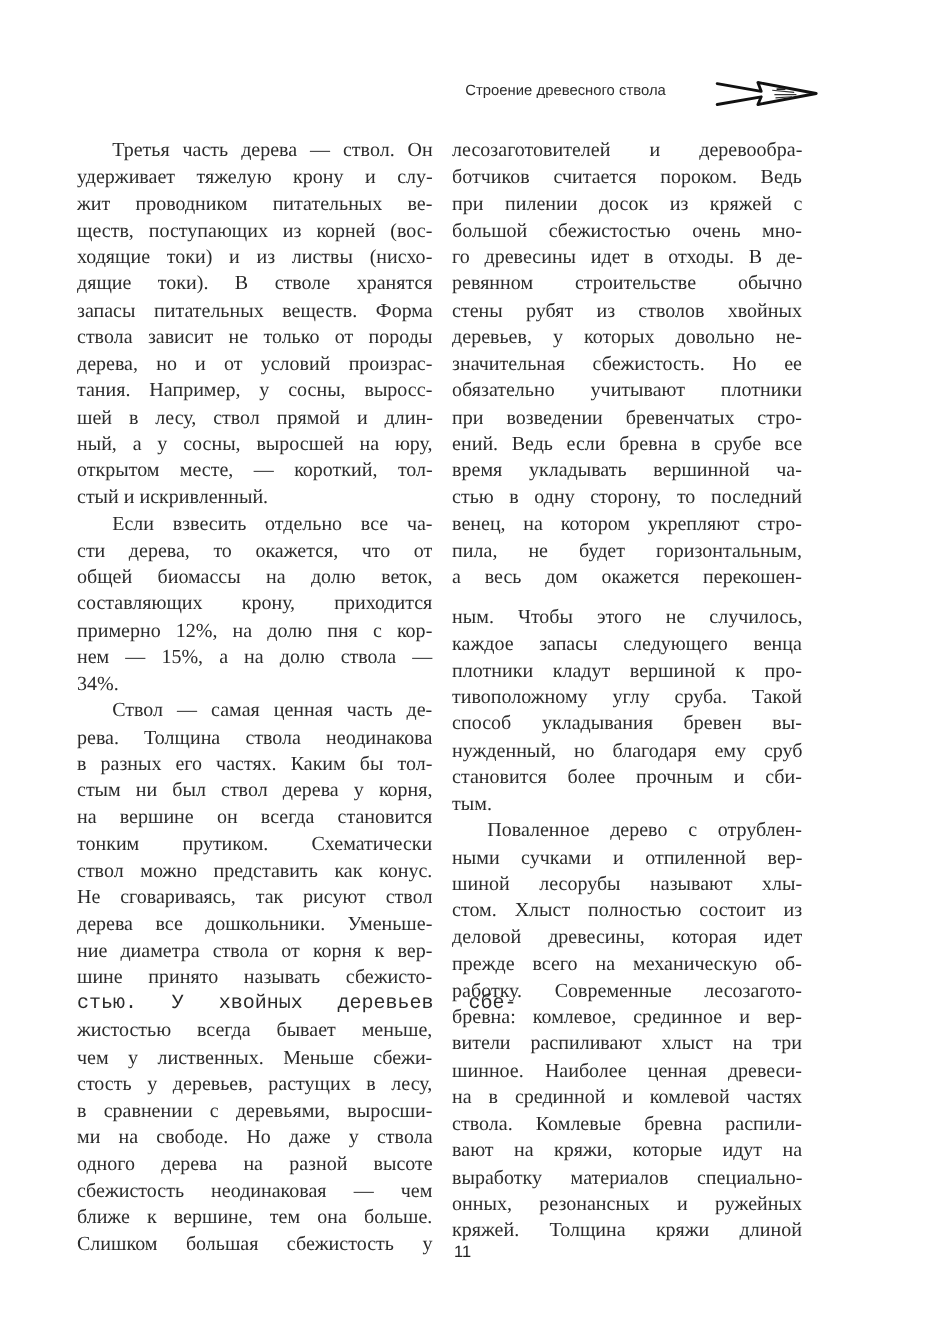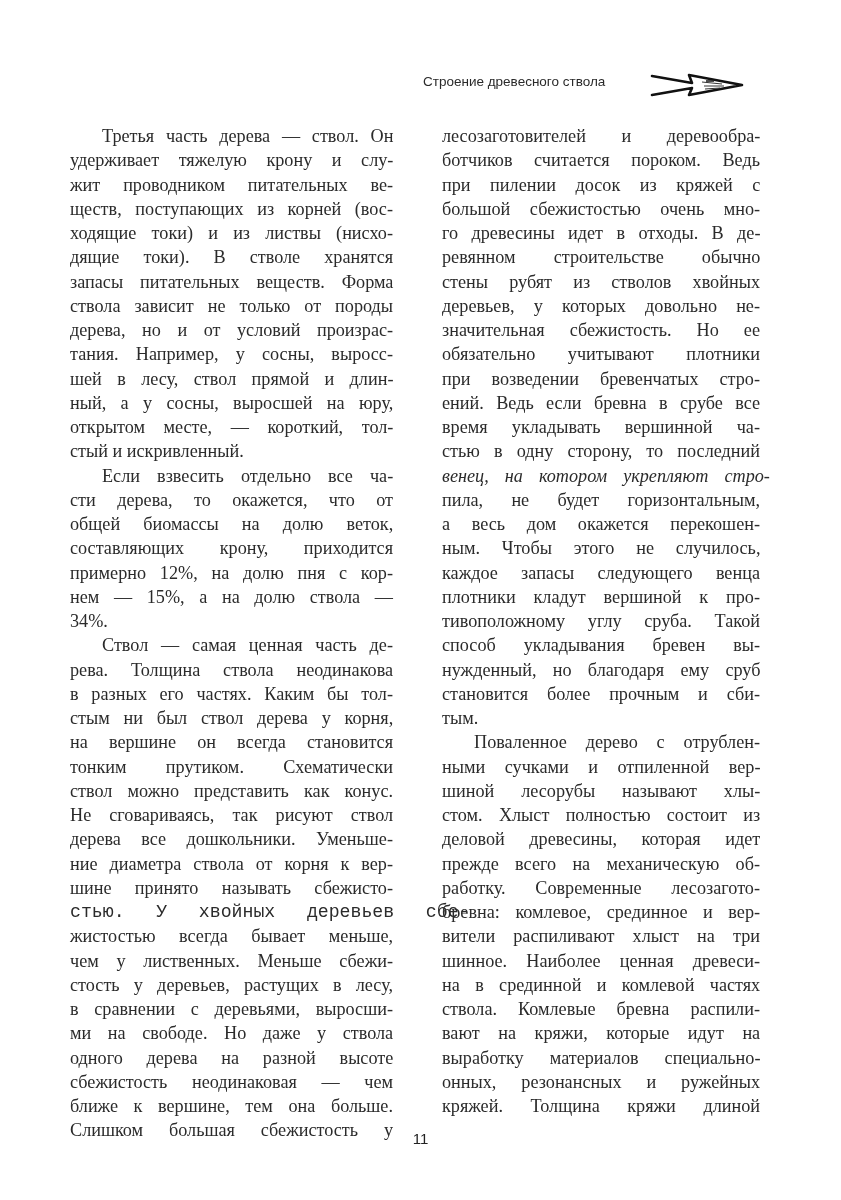--- a/index.html
+++ b/index.html
@@ -11,21 +11,21 @@
     font-family: "Liberation Sans", "DejaVu Sans", sans-serif;
     font-size: 13.5px; color: #2a2a2a; white-space: nowrap;
   }
   .header-arrow { position: absolute; left: 230px; top: 2px; width: 96px; height: 34px; }
   .col {
     position: absolute; top: 124px;
     font-family: "Liberation Serif", "DejaVu Serif", serif;
     font-size: 18.2px; line-height: 24.25px; color: #2b2b2b;
   }
   .col-left { left: 70px; width: 323px; }
-  .col-right { left: 442px; width: 318px; }
+  .col-right { left: 411px; width: 318px; }
   .line { display: block; white-space: nowrap; text-align: justify; text-align-last: justify; height: 24.25px; }
   .line.last { text-align-last: left; }
   .line.indent { padding-left: 32px; }
   .page-number {
     position: absolute; top: 1130px; left: 0; width: 841px; text-align: center;
     font-family: "Liberation Sans", "DejaVu Sans", sans-serif;
     font-size: 15px; color: #222;
   }
 </style>
 </head>
@@ -94,24 +94,24 @@
       <span class="line" style="display: block; word-spacing: 8.83333px;">го древесины идет в отходы. В де-</span>
       <span class="line" style="display: block; word-spacing: 33.5px;">ревянном строительстве обычно</span>
       <span class="line" style="display: block; word-spacing: 16.5px;">стены рубят из стволов хвойных</span>
       <span class="line" style="display: block; word-spacing: 14.5px;">деревьев, у которых довольно не-</span>
       <span class="line" style="display: block; word-spacing: 20.3333px;">значительная сбежистость. Но ее</span>
       <span class="line" style="display: block; word-spacing: 28px;">обязательно учитывают плотники</span>
       <span class="line" style="display: block; word-spacing: 16.3333px;">при возведении бревенчатых стро-</span>
       <span class="line" style="display: block; word-spacing: 7.83333px;">ений. Ведь если бревна в срубе все</span>
       <span class="line" style="display: block; word-spacing: 19.6667px;">время укладывать вершинной ча-</span>
       <span class="line" style="display: block; word-spacing: 9.6px;">стью в одну сторону, то последний</span>
-      <span class="line" style="display: block; word-spacing: 11.5px; font-style: italic;">венец, на котором укрепляют стро-</span>
+      <span class="line" style="display: block; word-spacing: 11.5px;">венец, на котором укрепляют стро-</span>
       <span class="line" style="display: block; word-spacing: 23.6667px;">пила, не будет горизонтальным,</span>
       <span class="line" style="display: block; word-spacing: 17px;">а весь дом окажется перекошен-</span>
-      <span class="line" style="display: block; word-spacing: 17.25px;">ным. Чтобы этого не случилось,</span>
+      <span class="line" style="display: block; word-spacing: 17.25px; margin-top: 12px;">ным. Чтобы этого не случилось,</span>
       <span class="line" style="display: block; word-spacing: 18.3333px;">каждое запасы следующего венца</span>
       <span class="line" style="display: block; word-spacing: 13.25px;">плотники кладут вершиной к про-</span>
       <span class="line" style="display: block; word-spacing: 18px;">тивоположному углу сруба. Такой</span>
       <span class="line" style="display: block; word-spacing: 23.3333px;">способ укладывания бревен вы-</span>
       <span class="line" style="display: block; word-spacing: 11.75px;">нужденный, но благодаря ему сруб</span>
       <span class="line" style="display: block; word-spacing: 14.25px;">становится более прочным и сби-</span>
       <span class="line last">тым.</span>
       <span class="line indent" style="display: block; word-spacing: 14.3333px;">Поваленное дерево с отрублен-</span>
       <span class="line" style="display: block; word-spacing: 15px;">ными сучками и отпиленной вер-</span>
       <span class="line" style="display: block; word-spacing: 22.3333px;">шиной лесорубы называют хлы-</span>

